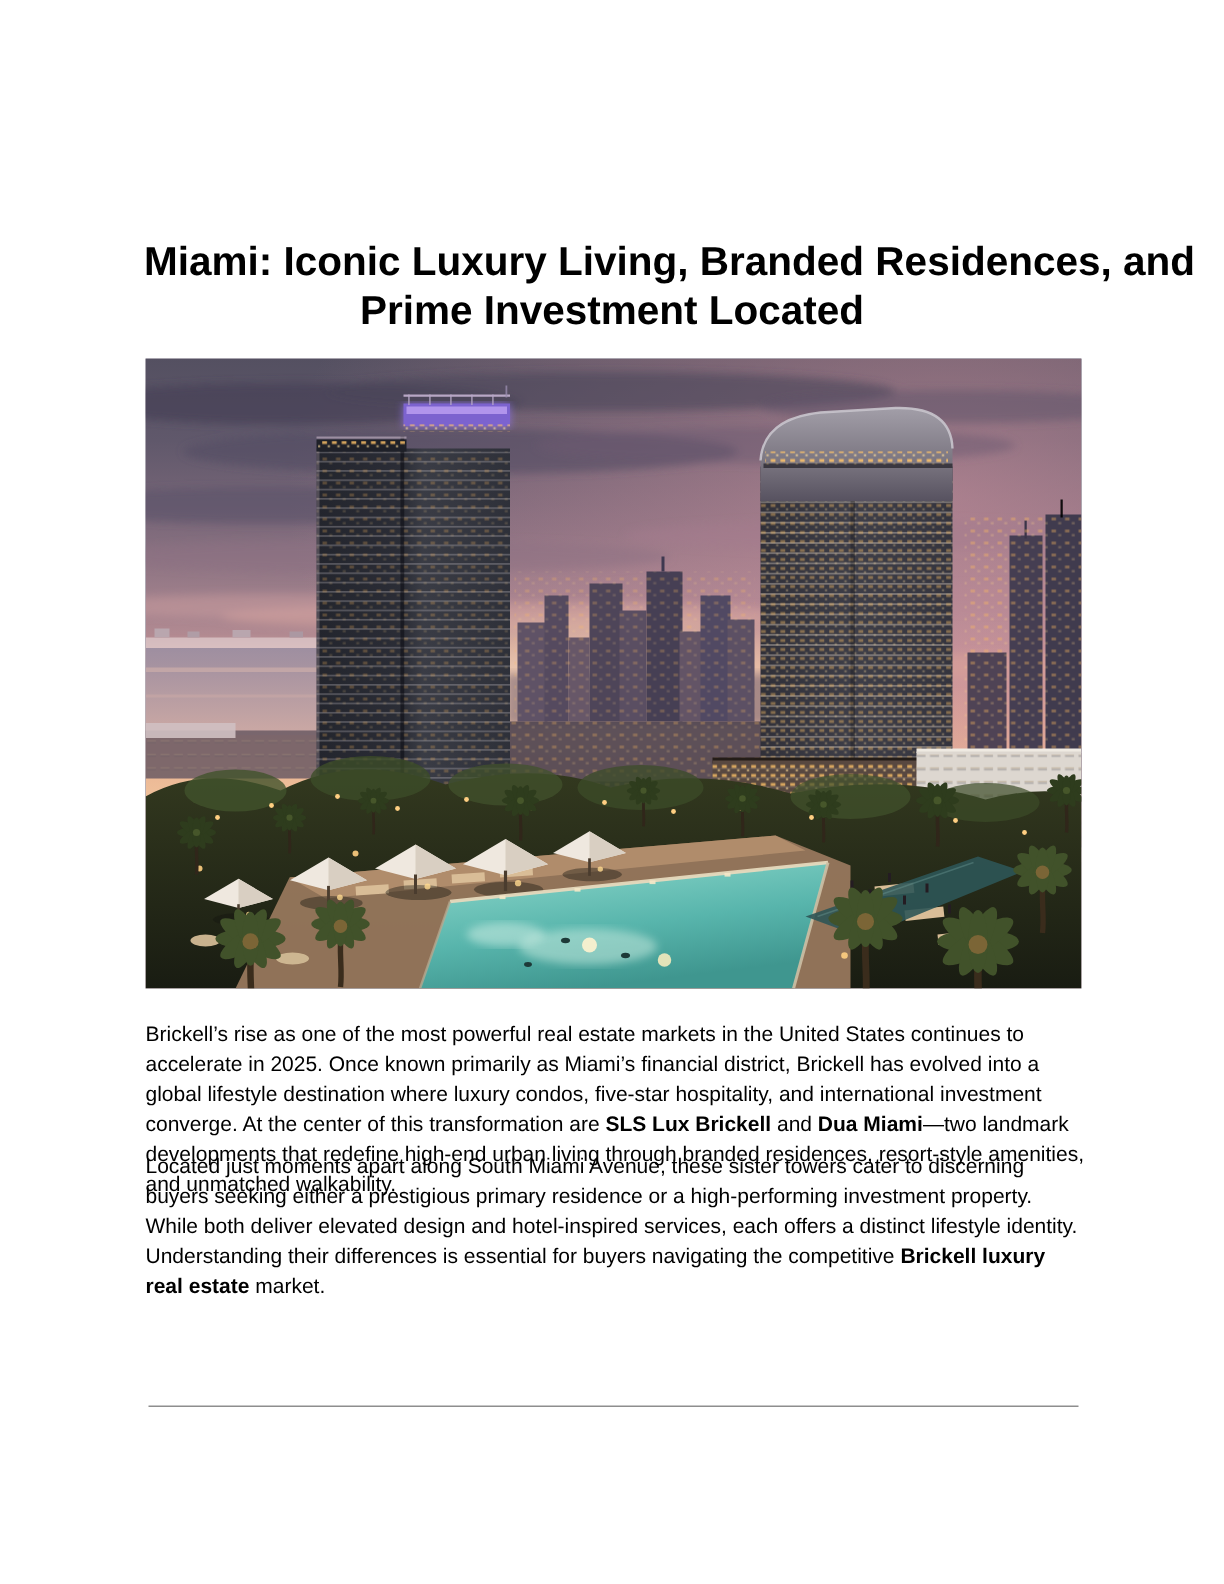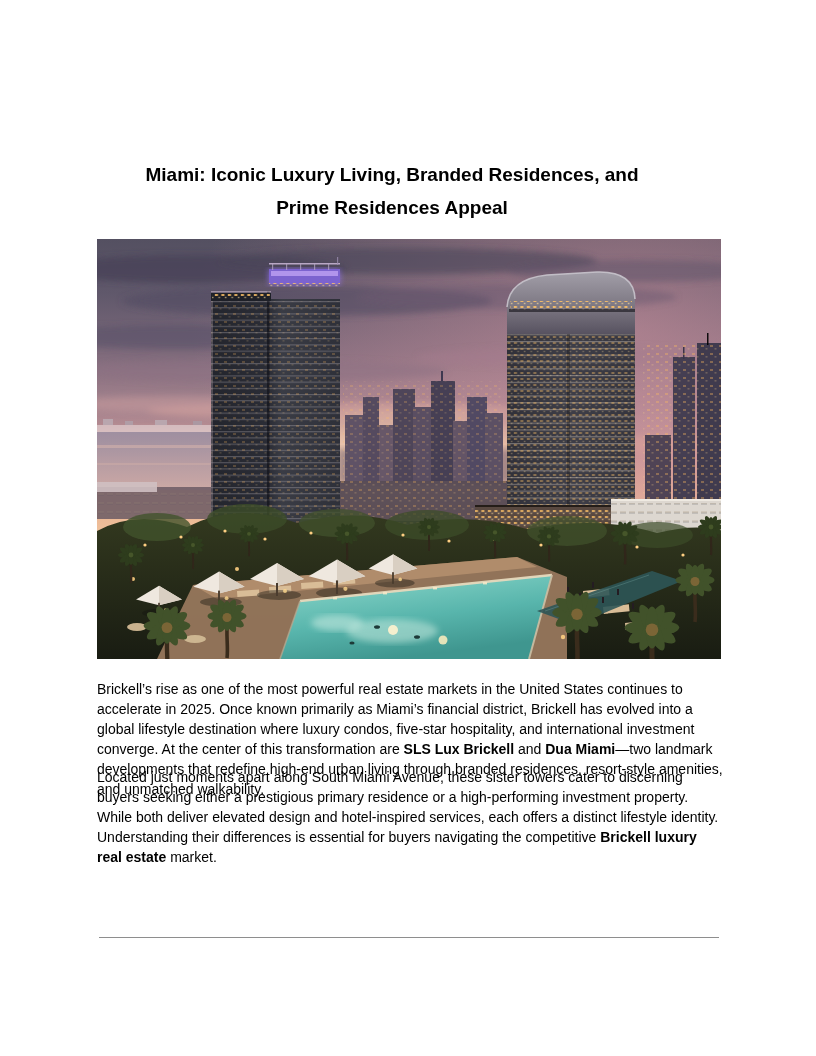--- a/index.html
+++ b/index.html
@@ -1,36 +1,36 @@
 <!DOCTYPE html>
 <html><head>
 <meta charset="utf-8">
 <style>
   html,body{margin:0;padding:0;background:#ffffff;}
   body{width:816px;height:1056px;position:relative;font-family:"Liberation Sans",sans-serif;color:#000;}
   .page{position:absolute;inset:0;width:816px;height:1056px;background:#fff;overflow:hidden;}
-  .doc-title{position:absolute;top:158px;left:80px;width:624px;margin:0;text-align:center;
-    font-size:19px;line-height:33px;font-weight:700;color:#000;}
+  .doc-title{position:absolute;top:158px;left:96px;width:624px;margin:0;text-align:center;
+    font-size:27px;line-height:33px;font-weight:700;color:#000;}
   .doc-title .tline{display:block;white-space:nowrap;}
   .hero{position:absolute;top:239px;left:97px;width:624px;height:420px;margin:0;overflow:hidden;background:#6b6274;}
   .hero svg{display:block;}
   .body-text{position:absolute;left:97px;width:626px;margin:0;font-size:14px;line-height:20px;color:#000;}
   .p1{top:679px;}
   .p2{top:767px;}
   .body-text strong{font-weight:700;}
   .divider{position:absolute;top:937px;left:99px;width:620px;height:0;border:none;border-top:1.4px solid #8e8e8e;margin:0;}
 </style>
 </head>
 <body>
 
 <div class="page">
 
   <h1 class="doc-title">
       <span class="tline">Miami: Iconic Luxury Living, Branded Residences, and</span>
-      <span class="tline">Prime Residences Appeal</span>
+      <span class="tline">Prime Investment Located</span>
     </h1>
 
   <figure class="hero" role="img" aria-label="aerial-sunset-photo-two-brickell-luxury-towers-miami-skyline-resort-pool-deck">
     <svg width="624" height="420" viewBox="0 0 624 420" xmlns="http://www.w3.org/2000/svg">
       <defs>
         <linearGradient id="skyG" x1="0" y1="0" x2="0" y2="1">
           <stop offset="0" stop-color="#545061"></stop>
             <stop offset="0.13" stop-color="#60586b"></stop>
           <stop offset="0.27" stop-color="#7e6a7b"></stop>
             <stop offset="0.40" stop-color="#a5838e"></stop>

